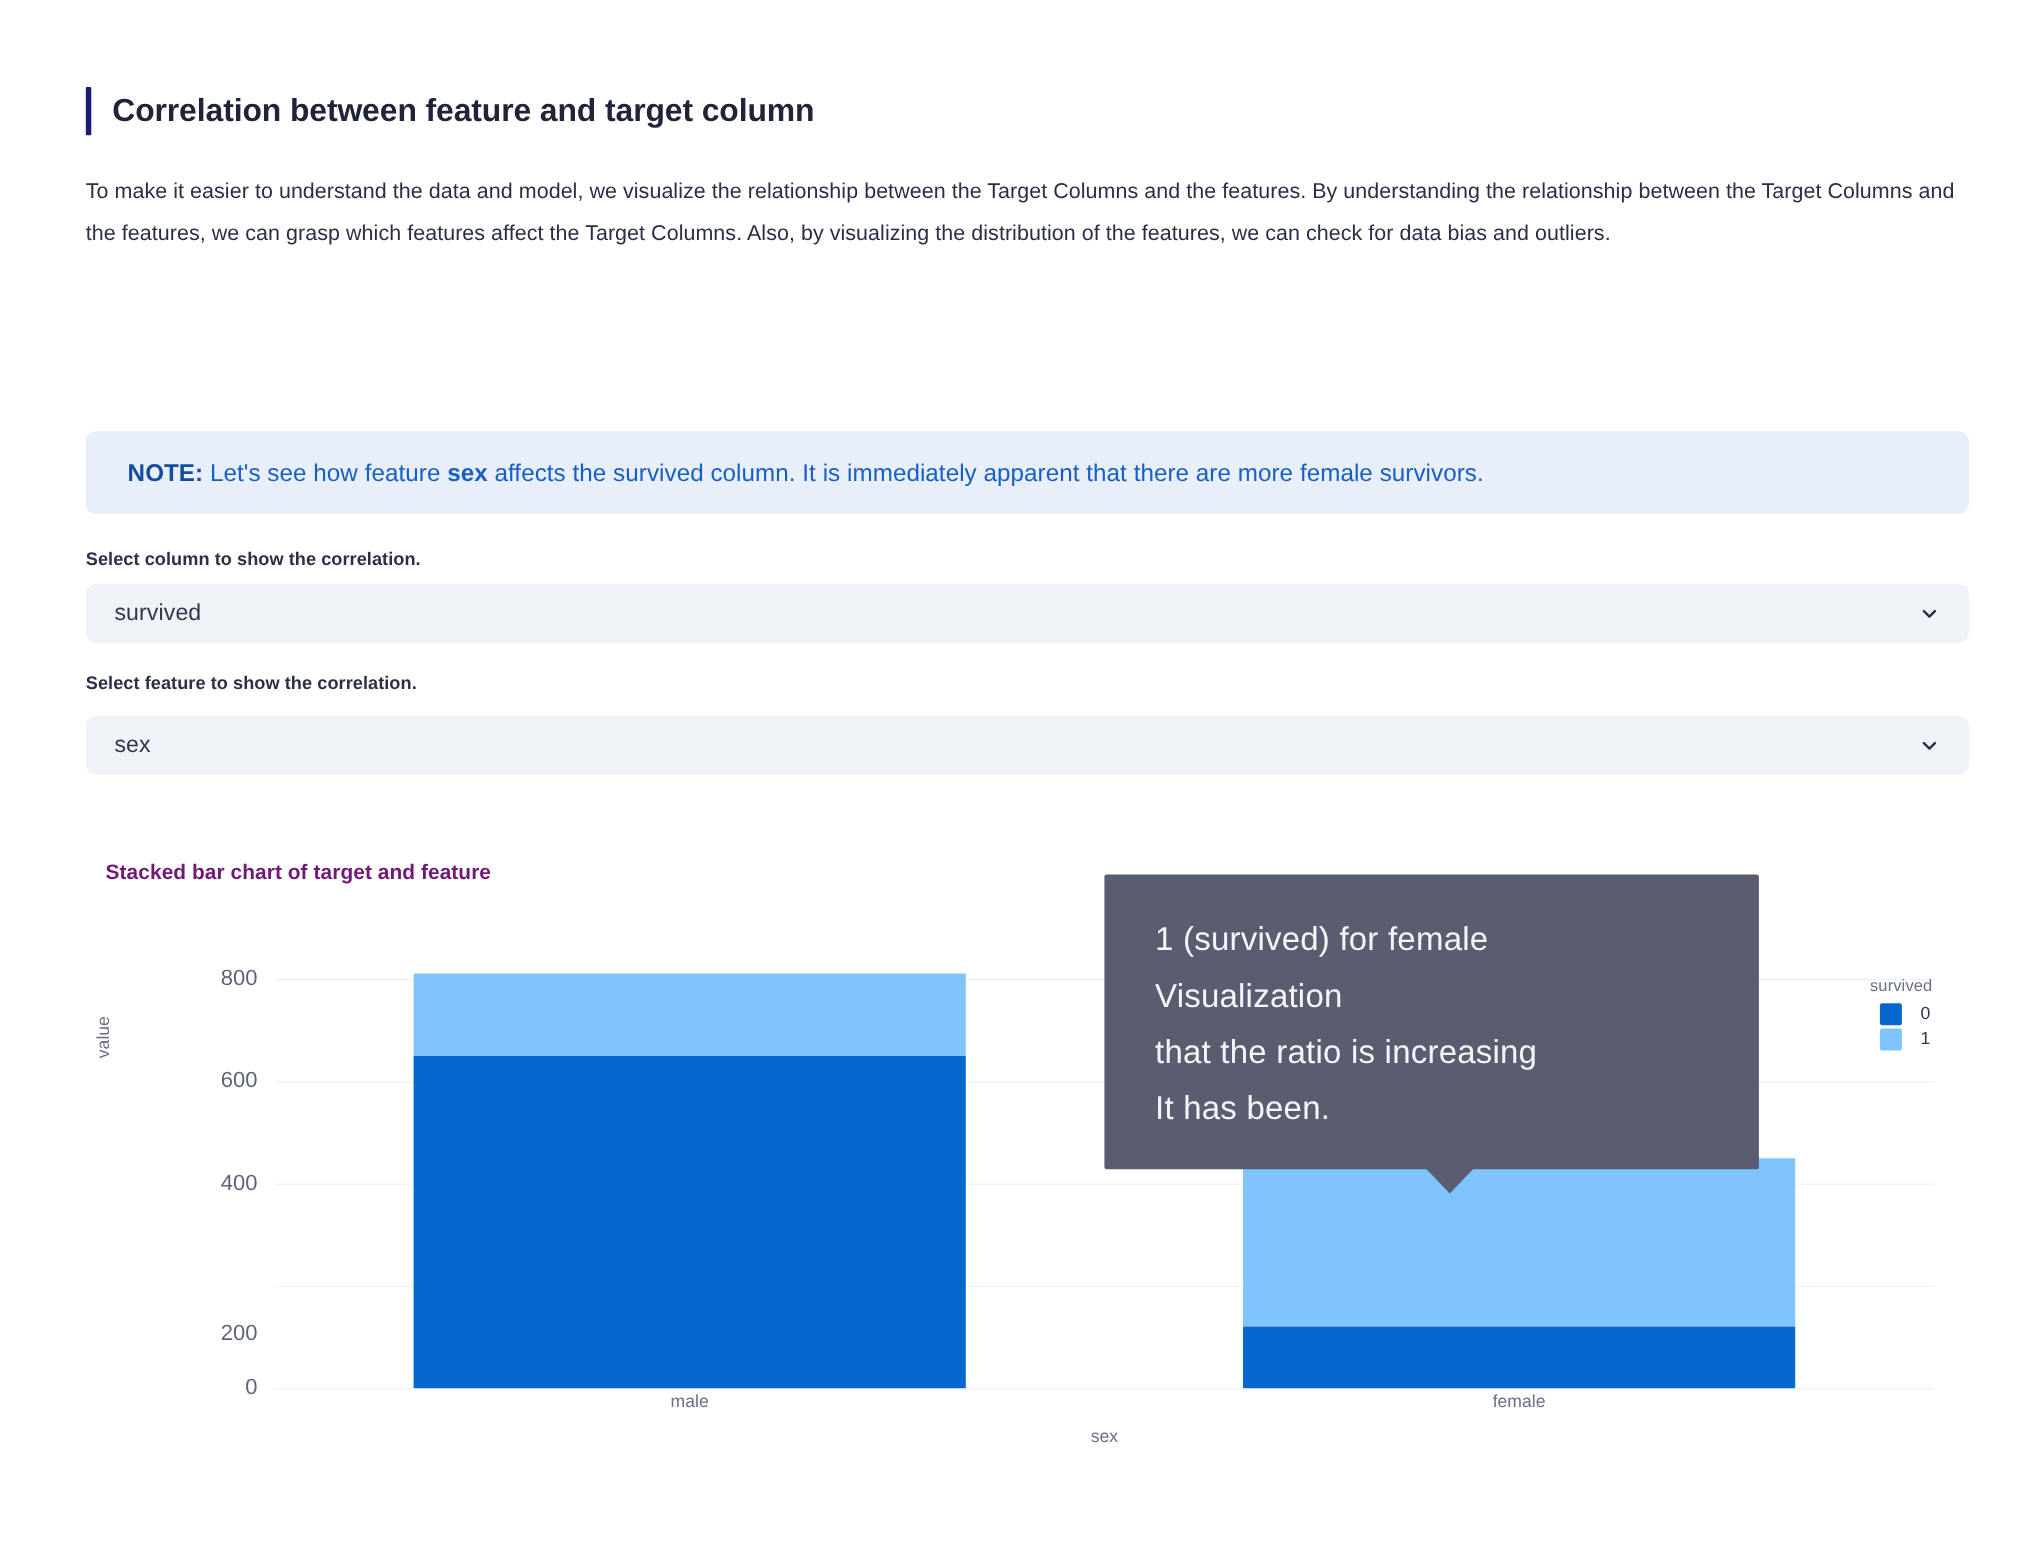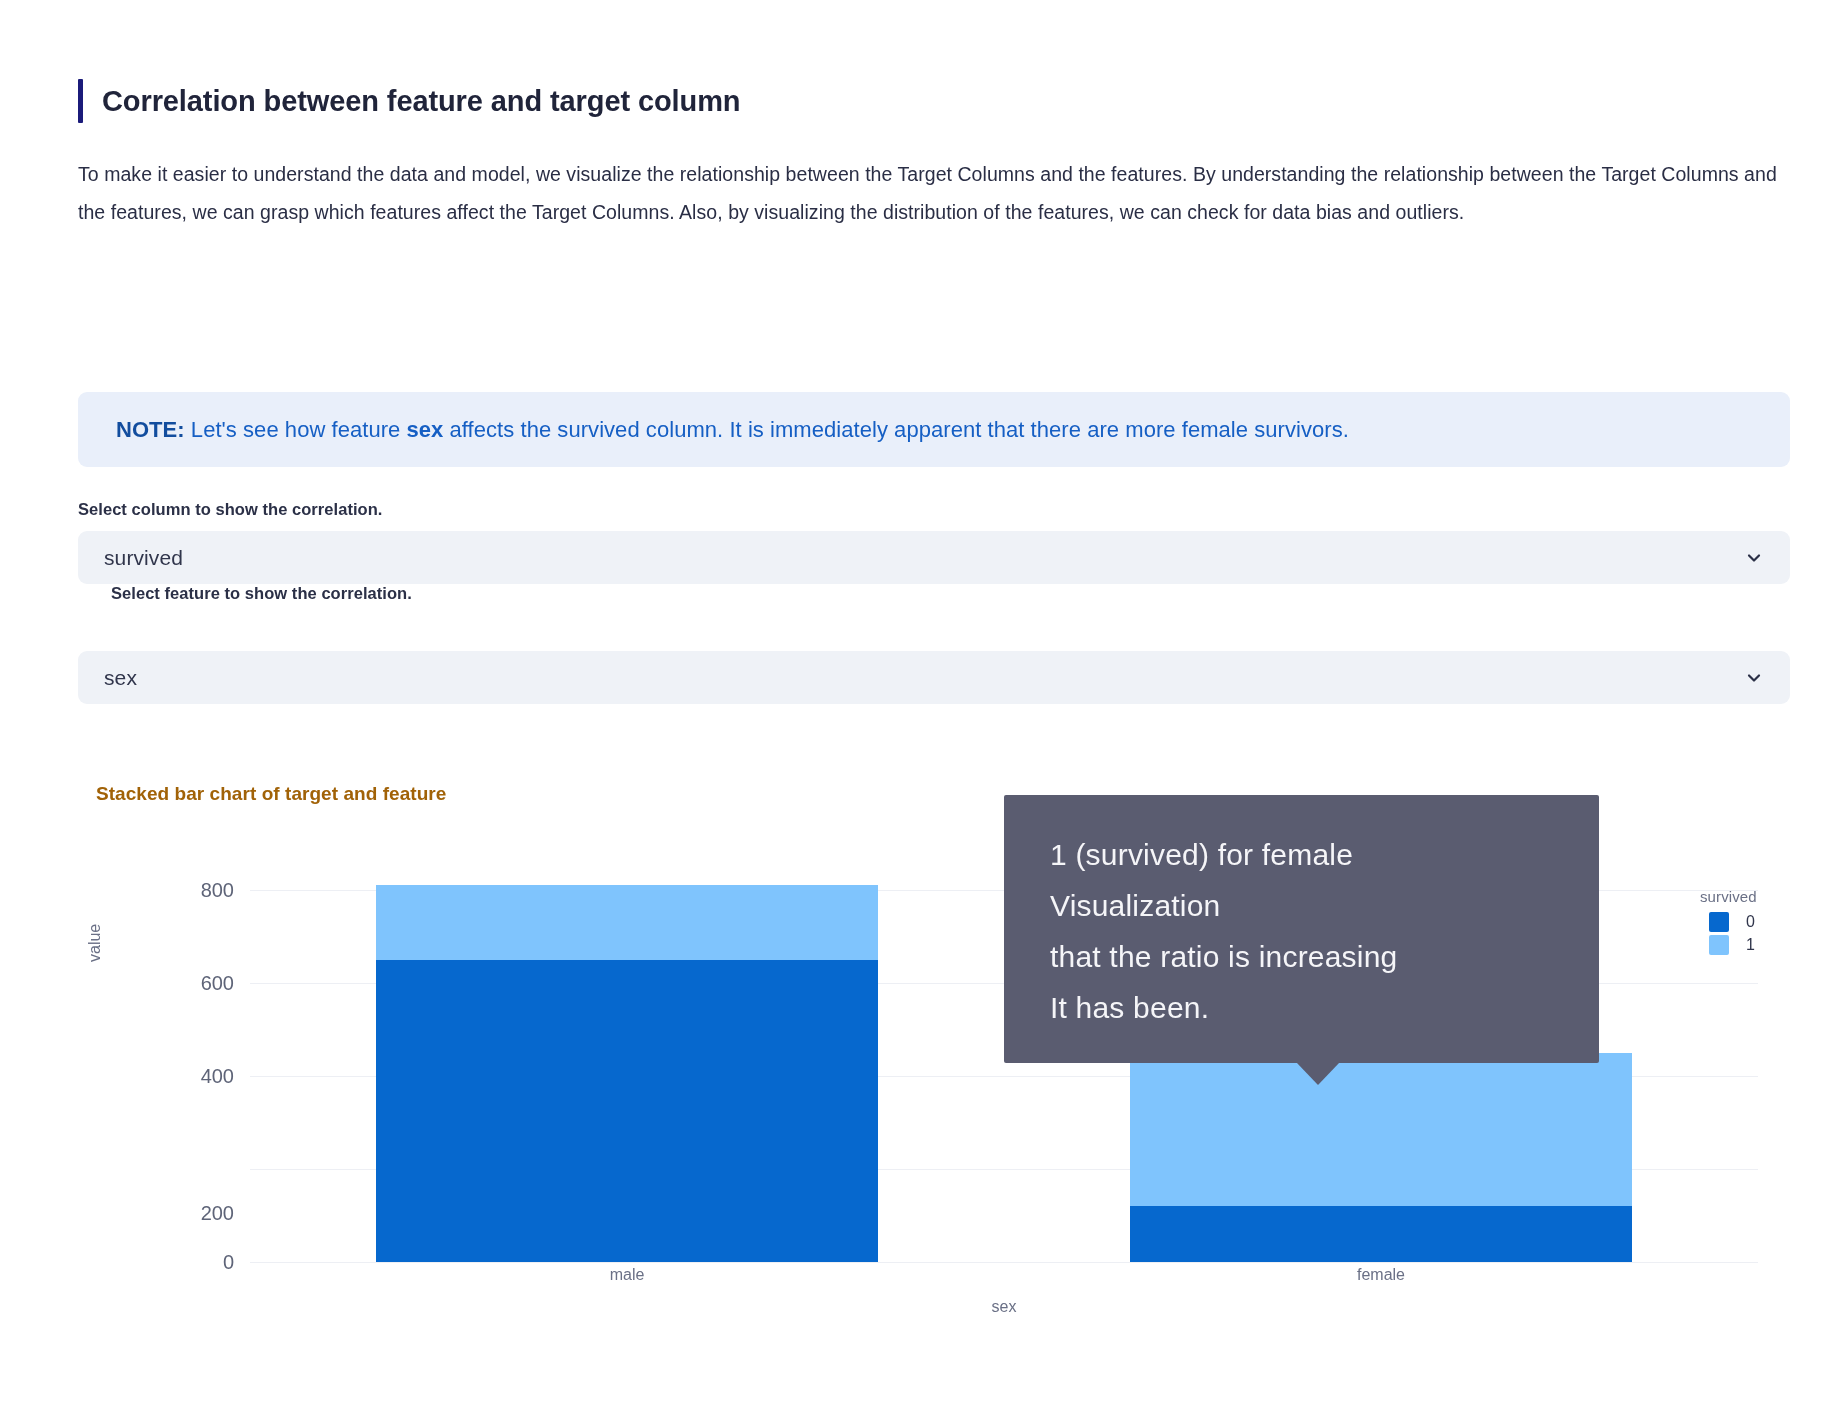--- a/index.html
+++ b/index.html
@@ -47,42 +47,42 @@
   }
   .note-inner b{font-weight:700;color:#124D9E;}
   .note-strong{font-weight:700;color:#165FC4;}
 
   
   .field-label{
     position:absolute;left:78px;
     font-size:16.5px;font-weight:700;color:#2B3047;letter-spacing:0.05px;
   }
   #label1{top:500px;}
-  #label2{top:584px;margin-left:33px;}
+  #label2{top:612px;}
   .select-box{
     position:absolute;left:78px;width:1712px;height:53px;
     background:#EFF2F7;border-radius:9px;
     display:flex;align-items:center;justify-content:space-between;
     cursor:pointer;
   }
   #select1{top:531px;}
   #select2{top:651px;}
   .select-value{
     padding-left:26px;font-size:21px;color:#31364C;font-weight:400;
     letter-spacing:0.1px;
   }
   .chevron{
     padding-right:26px;display:flex;align-items:center;
   }
   .chevron svg{display:block;}
 
   
   .chart-title{
     position:absolute;left:96px;top:783px;
-    font-size:19px;font-weight:700;color:#a16207;letter-spacing:0.05px;
+    font-size:19px;font-weight:700;color:#701a75;letter-spacing:0.05px;
   }
   .chart-area{
     position:absolute;left:78px;top:820px;width:1712px;height:560px;
   }
   
   .plot{
     position:absolute;left:172px;top:70px;width:1508px;height:372px;
   }
   .gridline{
     position:absolute;left:0;width:100%;height:1px;background:#EDEFF4;

